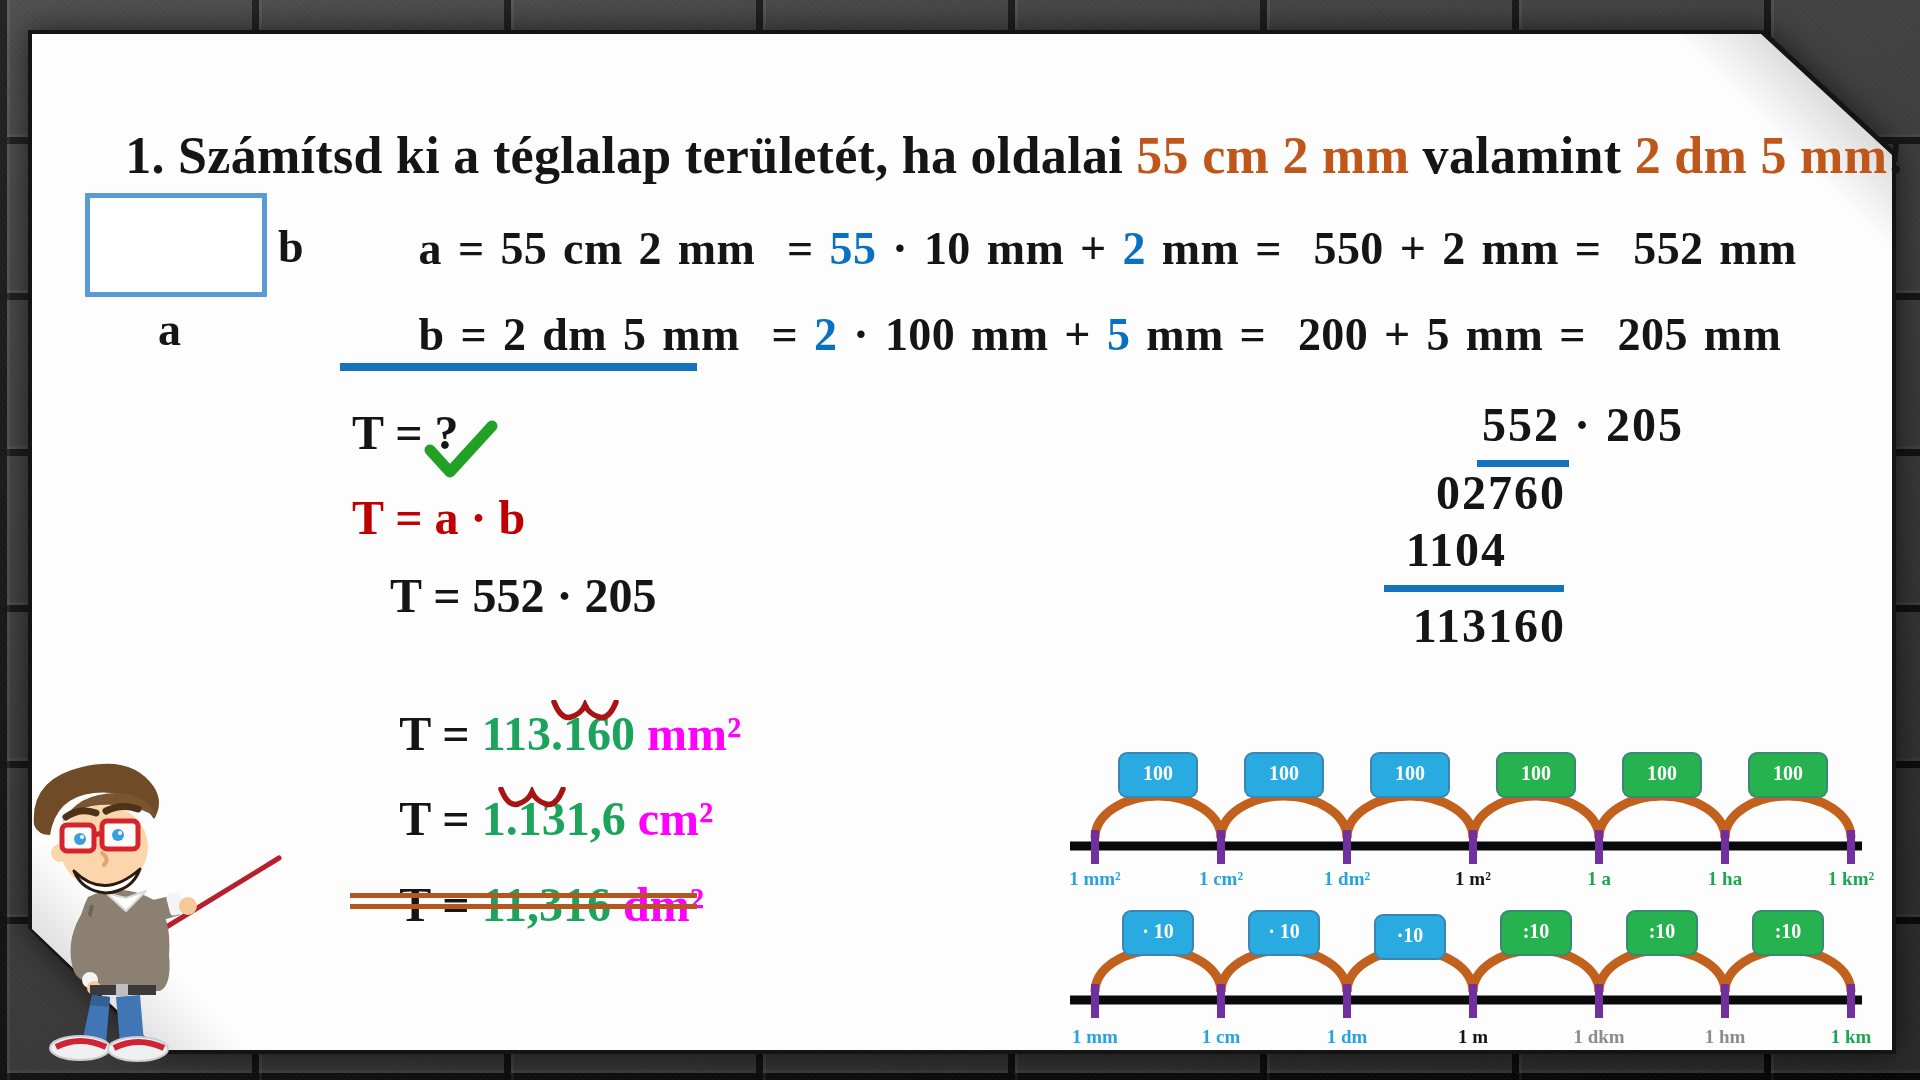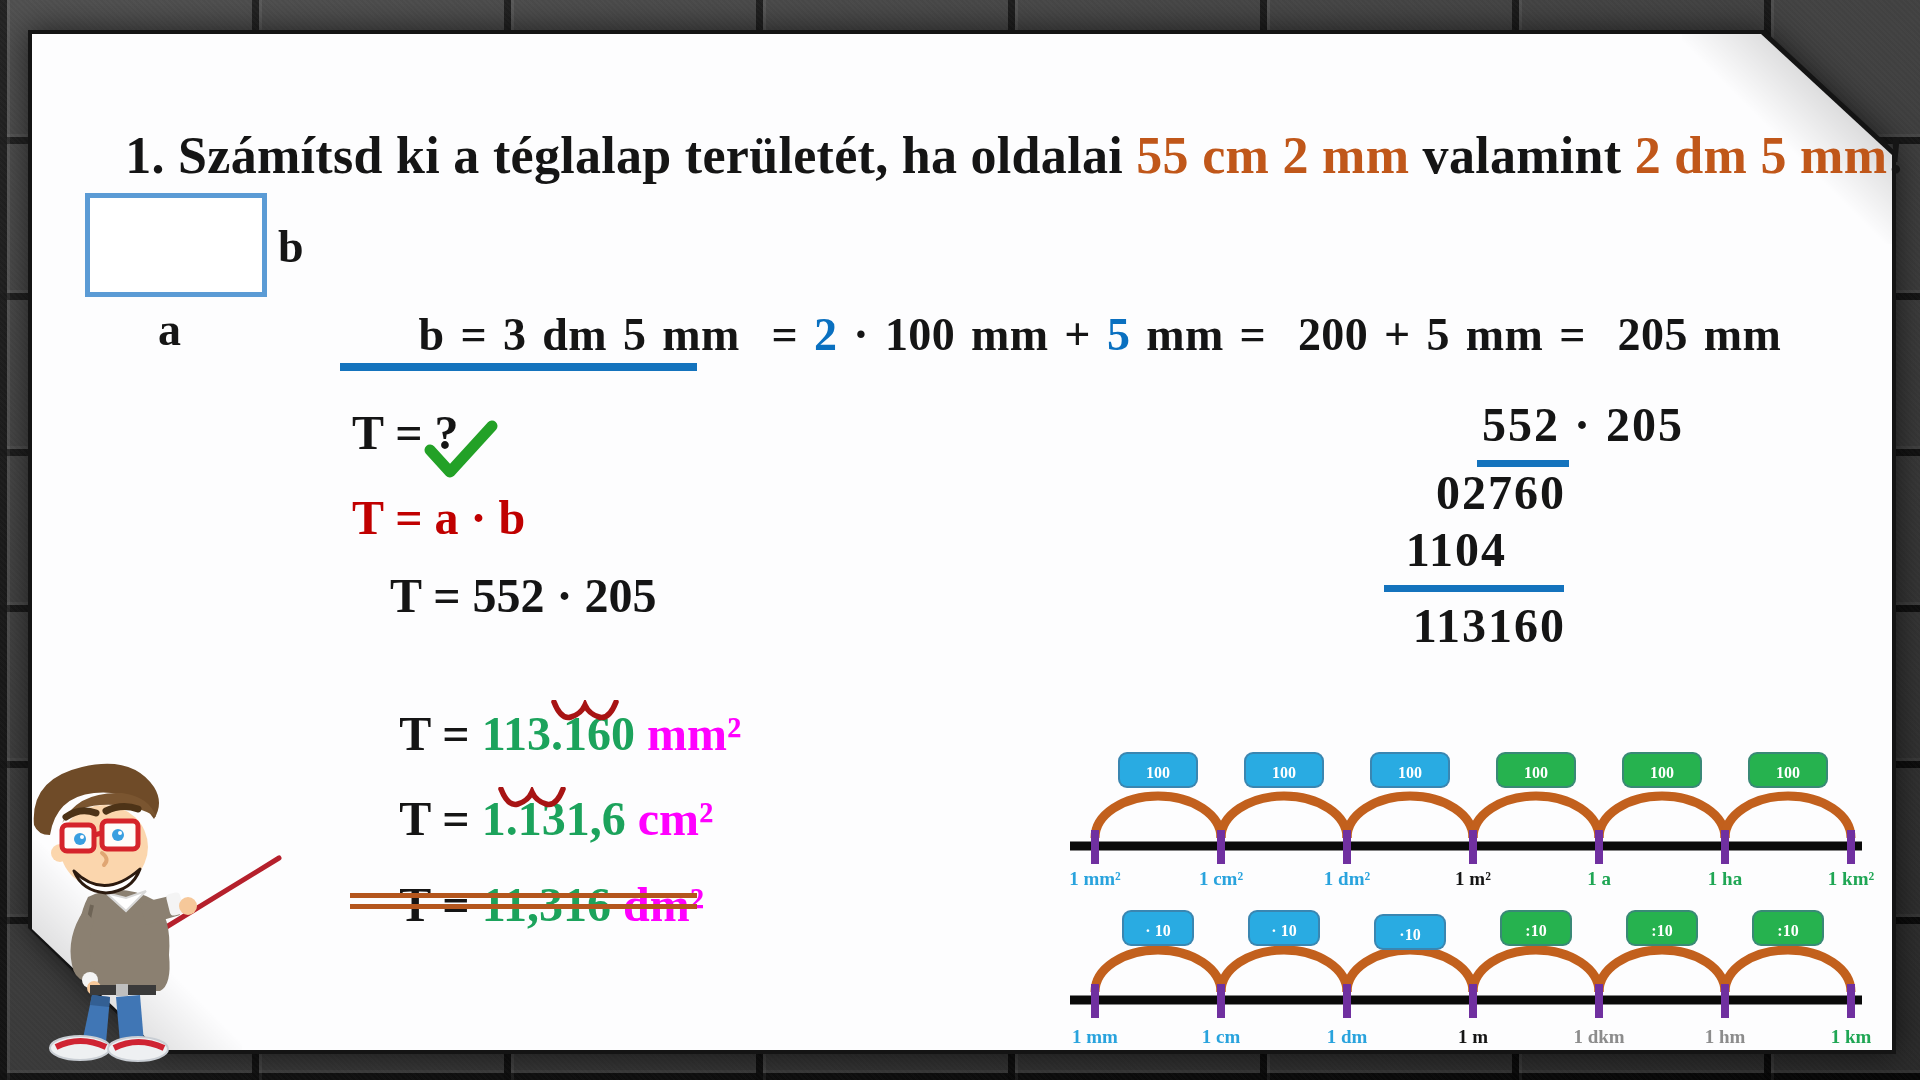--- a/index.html
+++ b/index.html
@@ -33,22 +33,22 @@
   .c-num-blue{color:#0a70c0;}
   .c-red{color:#c00000;}
   .c-green-val{color:#1ca35c;}
   .c-magenta{color:#ff00ff;}
   
   .hline{position:absolute;}
   
   .rect-fig{position:absolute;left:85px;top:193px;width:182px;height:104px;
             border:5px solid #5b9bd5;background:#fff;box-sizing:border-box;}
   
-  .fbox{position:absolute;box-sizing:border-box;width:80px;height:36px;border-radius:9px;
-        color:#fff;font-weight:bold;font-size:16px;text-align:center;line-height:38px;
+  .fbox{position:absolute;box-sizing:border-box;width:80px;height:46px;border-radius:9px;
+        color:#fff;font-weight:bold;font-size:20px;text-align:center;line-height:38px;
         border:2px solid rgba(70,110,145,.6);}
   .fbox.small{width:72px;}
   .bg-blue{background:#29abe2;}
   .bg-green{background:#26b24f;}
   .ulabel{position:absolute;width:110px;height:24px;text-align:center;
           font-weight:bold;font-size:19px;white-space:pre;}
   .c-blue{color:#29a3dd;}
   .c-black{color:#151515;}
   .c-green{color:#1fa654;}
   .c-gray{color:#8c8c8c;}
@@ -69,23 +69,26 @@
   </div>
 
   <div class="row f-title" style="left:72px;top:72px;">
     <span>1. Számítsd ki a téglalap területét, ha oldalai </span><span class="c-orange">55 cm 2 mm</span><span> valamint </span><span class="c-orange">2 dm 5 mm</span><span>!</span>
   </div>
 
   <div class="rect-fig"></div>
   <div class="row f-eq" style="left:278px;top:222px;">b</div>
   <div class="row f-eq" style="left:158px;top:305px;">a</div>
 
+  <div class="row f-eq" style="left:355px;top:174px;">
+    <span>a = 55 cm 2 mm  = </span><span class="c-num-blue">55</span><span> · 10 mm + </span><span class="c-num-blue">2</span><span> mm =  550 + 2 mm =  552 mm</span>
+  </div>
 
   <div class="row f-eq" style="left:355px;top:260px;">
-    <span>b = 3 dm 5 mm  = </span><span class="c-num-blue">2</span><span> · 100 mm + </span><span class="c-num-blue">5</span><span> mm =  200 + 5 mm =  205 mm</span>
+    <span>b = 2 dm 5 mm  = </span><span class="c-num-blue">2</span><span> · 100 mm + </span><span class="c-num-blue">5</span><span> mm =  200 + 5 mm =  205 mm</span>
   </div>
 
   <div class="hline" style="left:340px;top:363px;width:357px;height:8px;background:#1473bd;"></div>
 
   <div class="row f-t" style="left:352px;top:407px;">T = ?</div>
   <svg style="position:absolute;left:424px;top:420px;" width="74" height="62" viewBox="0 0 74 62">
     <polyline points="6,30 26,52 68,6" fill="none" stroke="#23a127" stroke-width="11" stroke-linecap="round" stroke-linejoin="round"></polyline>
   </svg>
   <div class="row f-t c-red" style="left:352px;top:492px;">T = a · b</div>
   <div class="row f-t" style="left:352px;top:570px;margin-left:38px;">T = 552 · 205</div>

